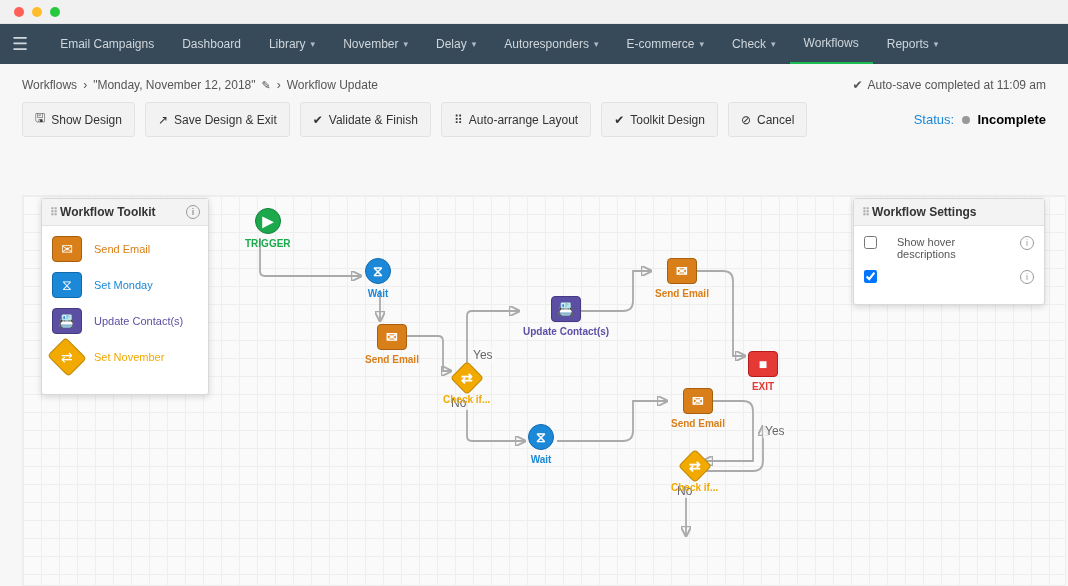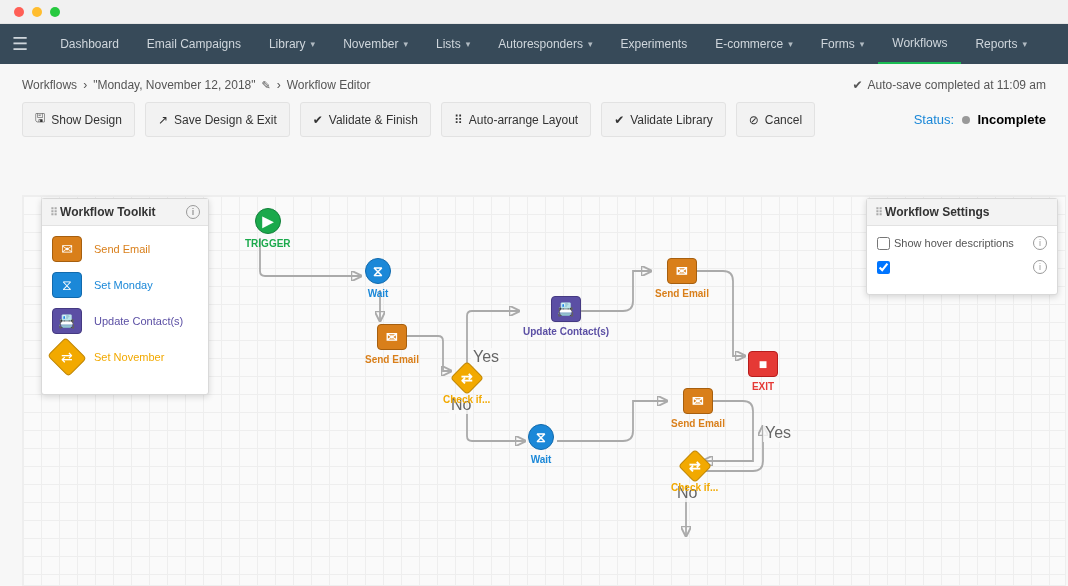--- a/index.html
+++ b/index.html
@@ -36,100 +36,97 @@
 .tool-row { display: flex; align-items: center; gap: 12px; margin-bottom: 10px; font-size: 11px; cursor: pointer; }
 .tool-icon { width: 30px; height: 26px; border-radius: 4px; display: flex; align-items: center; justify-content: center; color: #fff; font-size: 14px; }
 .ic-orange { background: #d97f1a; border: 1px solid #a65f0f;}
 .ic-blue   { background: #1b88d8; border: 1px solid #116aad;}
 .ic-purple { background: #5b4fa4; border: 1px solid #453a82;}
 .ic-yellow { background: #f2a900; border: 1px solid #c18600; transform: rotate(45deg);}
 .ic-yellow span { transform: rotate(-45deg); }
 .ic-green  { background: #1ba94c; border:1px solid #12803a; border-radius: 50%;}
 .ic-red    { background: #e53935; border: 1px solid #b71c1c;}
 
-.settings { top: 2px; right: 7px; width: 192px; }
+.settings { top: 2px; right: 20px; width: 192px; }
 .settings-body { padding: 10px; font-size: 11px; color: #555; }
-.setting-row { display: flex; align-items: center; gap: 4px; margin-bottom: 10px; }
+.setting-row { display: flex; align-items: flex-start; gap: 20px; margin-bottom: 10px; }
 .setting-row .info-circle { margin-left: auto; flex: none; }
 
 
 .wf-node { position: absolute; display: flex; flex-direction: column; align-items: center; font-size: 10px; color: #333; font-weight: bold; }
 .node-icon { width: 30px; height: 26px; border-radius: 4px; display: flex; align-items: center; justify-content: center; color: #fff; font-size: 14px; }
 .circle { border-radius: 50% !important; width: 26px; height: 26px; }
 .diamond { transform: rotate(45deg); width: 24px; height: 24px; }
 .diamond span { transform: rotate(-45deg); display: block; }
 .node-label { margin-top: 4px; }
 
 svg.wires { position: absolute; inset: 0; width: 100%; height: 100%; pointer-events: none; }
 svg.wires path { stroke: #aaa; stroke-width: 1.8; fill: none; marker-end: url(#arrow); }
-.edge-label { position: absolute; font-size: 16px; color: #666; background: rgba(250,250,250,.8); padding: 0 2px; }
+.edge-label { position: absolute; font-size: 12px; color: #666; background: rgba(250,250,250,.8); padding: 0 2px; }
 </style>
 </head>
 <body>
 
 <div class="mac-bar">
   <div class="mac-dot dot-red"></div>
   <div class="mac-dot dot-yellow"></div>
   <div class="mac-dot dot-green"></div>
 </div>
 
 <div class="top-nav">
   <div class="hamburger">☰</div>
   <div id="nav-holder" style="display:flex;">
       <div class="nav-item">
+        <span>Email Campaigns</span>
+      </div>
+      <div class="nav-item">
         <span>Dashboard</span>
       </div>
       <div class="nav-item">
-        <span>Email Campaigns</span>
-      </div>
-      <div class="nav-item">
         <span>Library</span>
         <span class="chev">▾</span>
       </div>
       <div class="nav-item">
         <span>November</span>
         <span class="chev">▾</span>
       </div>
       <div class="nav-item">
-        <span>Lists</span>
+        <span>Delay</span>
         <span class="chev">▾</span>
       </div>
       <div class="nav-item">
         <span>Autoresponders</span>
         <span class="chev">▾</span>
       </div>
       <div class="nav-item">
-        <span>Experiments</span>
-      </div>
-      <div class="nav-item">
         <span>E-commerce</span>
         <span class="chev">▾</span>
       </div>
       <div class="nav-item">
-        <span>Forms</span>
+        <span>Check</span>
         <span class="chev">▾</span>
       </div>
       <div class="nav-item active">
         <span>Workflows</span>
       </div>
       <div class="nav-item">
         <span>Reports</span>
         <span class="chev">▾</span>
       </div>
     </div>
 </div>
 
 <div class="breadcrumb-bar">
   <div class="breadcrumb-left">
     <span>Workflows</span>
     <span>›</span>
     <span>"Monday, November 12, 2018"</span>
     <span style="font-size:11px;">✎</span>
     <span>›</span>
-    <span>Workflow Editor</span>
+    <span>Workflow Update</span>
   </div>
   <div class="breadcrumb-right">
     <span>✔</span>
     <span>Auto-save completed at 11:09 am</span>
   </div>
 </div>
 
 <div class="toolbar-row">
   <div class="btn-group">
     <button class="tb-btn">
@@ -143,21 +140,21 @@
     <button class="tb-btn">
         <span>✔</span>
         <span>Validate &amp; Finish</span>
       </button>
     <button class="tb-btn">
         <span>⠿</span>
         <span>Auto-arrange Layout</span>
       </button>
     <button class="tb-btn">
         <span>✔</span>
-        <span>Validate Library</span>
+        <span>Toolkit Design</span>
       </button>
     <button class="tb-btn">
         <span>⊘</span>
         <span>Cancel</span>
       </button>
   </div>
   <div class="status-text">
     <span style="color:#1b88d8;font-weight:normal;">Status:</span>
     <span style="display:inline-block;width:8px;height:8px;border-radius:50%;background:#999;margin:0 4px;"></span>
     <b>Incomplete</b>

